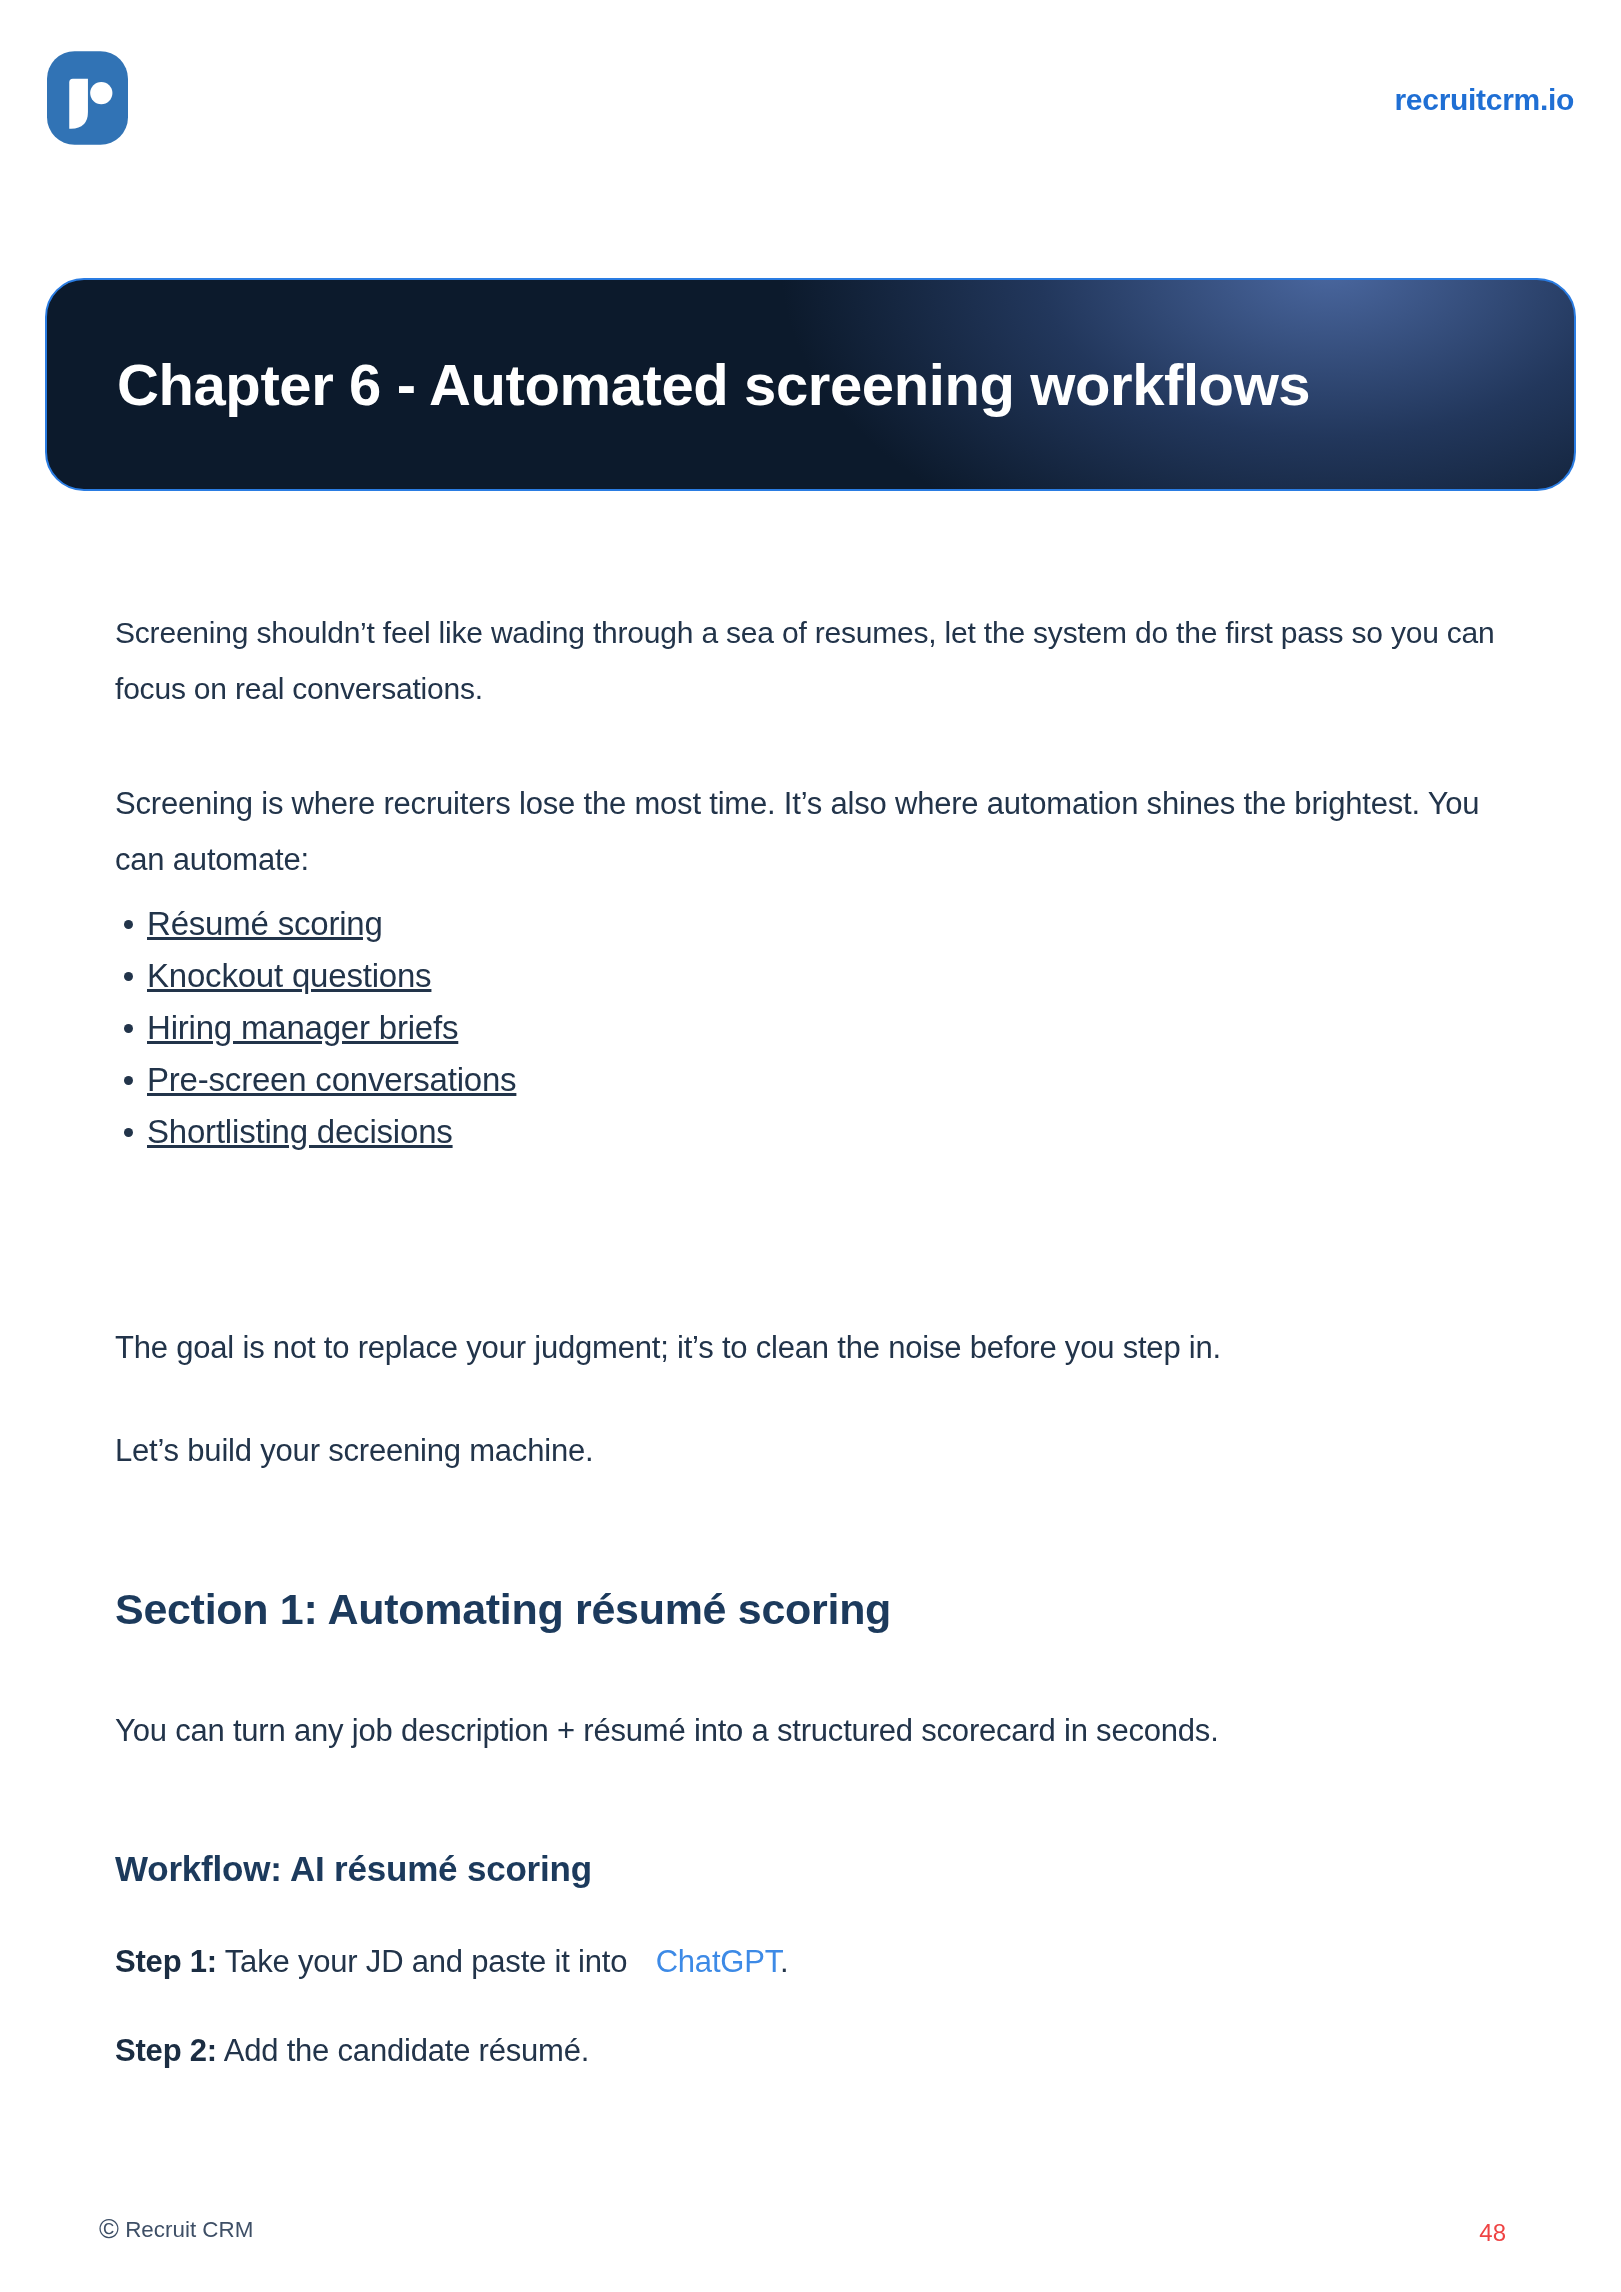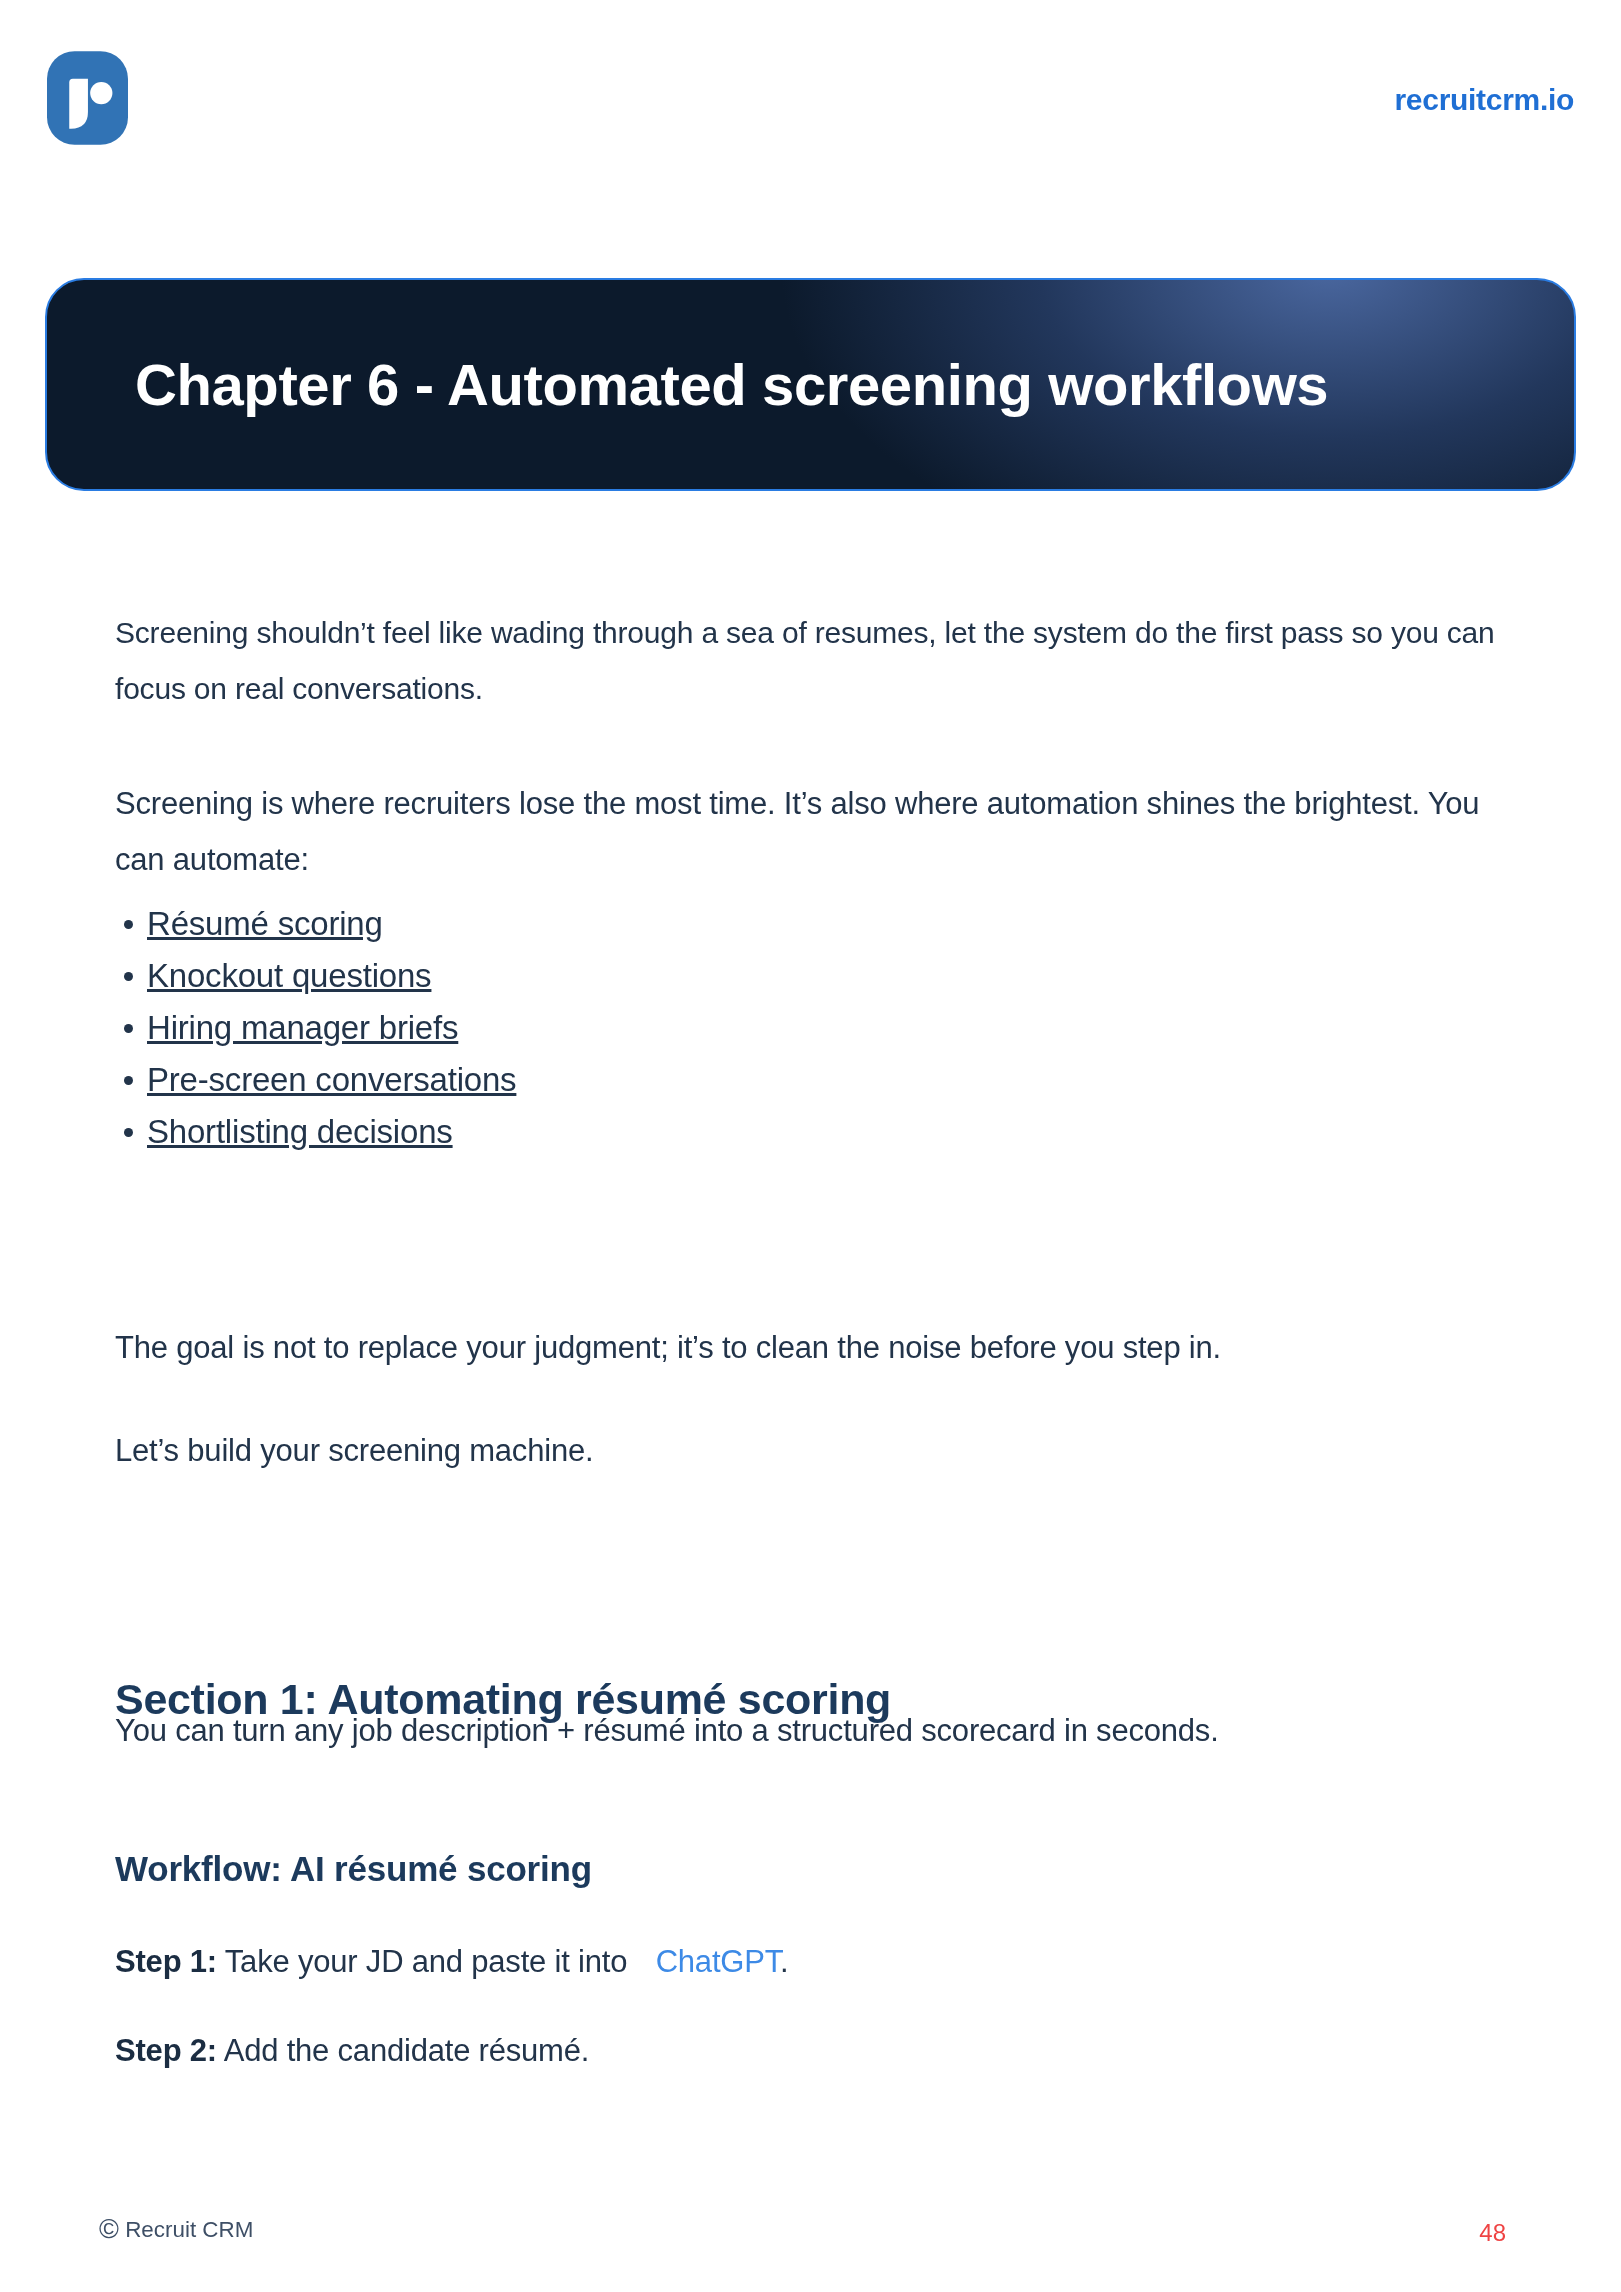--- a/index.html
+++ b/index.html
@@ -34,21 +34,21 @@
   }
   
   .banner{
     position:absolute;left:45px;right:45px;top:278px;height:213px;
     border-radius:39px;
     border:2.7px solid var(--banner-border);
     background:
       radial-gradient(806px 466px at 84% -5%, var(--banner-glow) 0%, #22375c 36%, rgba(12,26,44,0) 68%),
       var(--banner-bg);
     display:flex;align-items:center;
-    padding-left:88px;
+    padding-left:70px;
   }
   .banner h1{
     color:#ffffff;
     font-size:58px;
     font-weight:bold;
     letter-spacing:-0.4px;
     line-height:1.1;
   }
   
   .tx{
@@ -74,21 +74,21 @@
     color:var(--text);
     font-size:33px;letter-spacing:-0.2px;text-decoration:underline;
   }
   ul.bullets li::before{
     content:"";
     position:absolute;left:9px;top:21.5px;
     width:9px;height:9px;border-radius:50%;
     background:var(--text);
   }
   h2.section{
-    position:absolute;left:115px;top:1672px;width:1392px;
+    position:absolute;left:115px;top:1582px;width:1392px;
     color:var(--heading);
     font-size:43px;font-weight:bold;line-height:54px;
     letter-spacing:-0.3px;
   }
   h3.workflow{
     position:absolute;left:115px;top:1846px;width:1392px;
     color:var(--heading);
     font-size:35px;font-weight:bold;line-height:45px;
     letter-spacing:-0.2px;
   }

